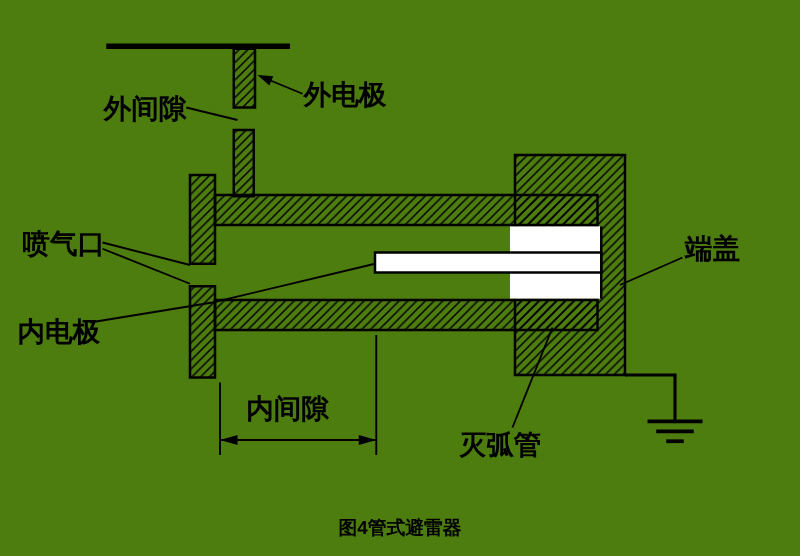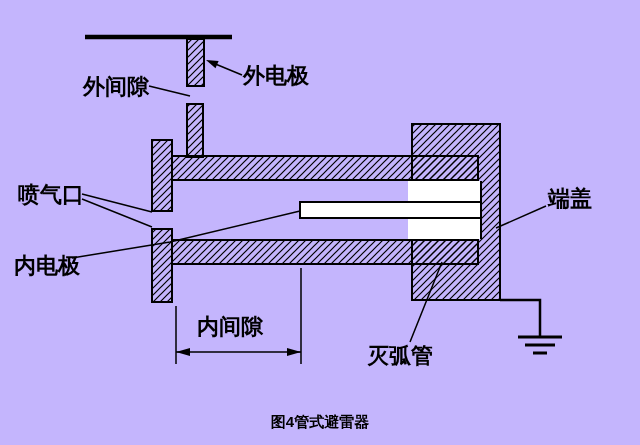--- a/index.html
+++ b/index.html
@@ -5,21 +5,21 @@
   html, body {
     margin: 0;
     padding: 0;
     background: #ffffff;
     font-family: "Liberation Sans", "DejaVu Sans", sans-serif;
   }
   .stage {
     position: relative;
     width: 640px;
     height: 445px;
-    background: #c4b5fd;
+    background: #4d7c0f;
     overflow: hidden;
   }
   svg { display: block; }
   text.diagram-label {
     font-family: "Liberation Sans", "DejaVu Sans", sans-serif;
     font-size: 22px;
     font-weight: bold;
     fill: #000000;
   }
   text.figure-caption {

